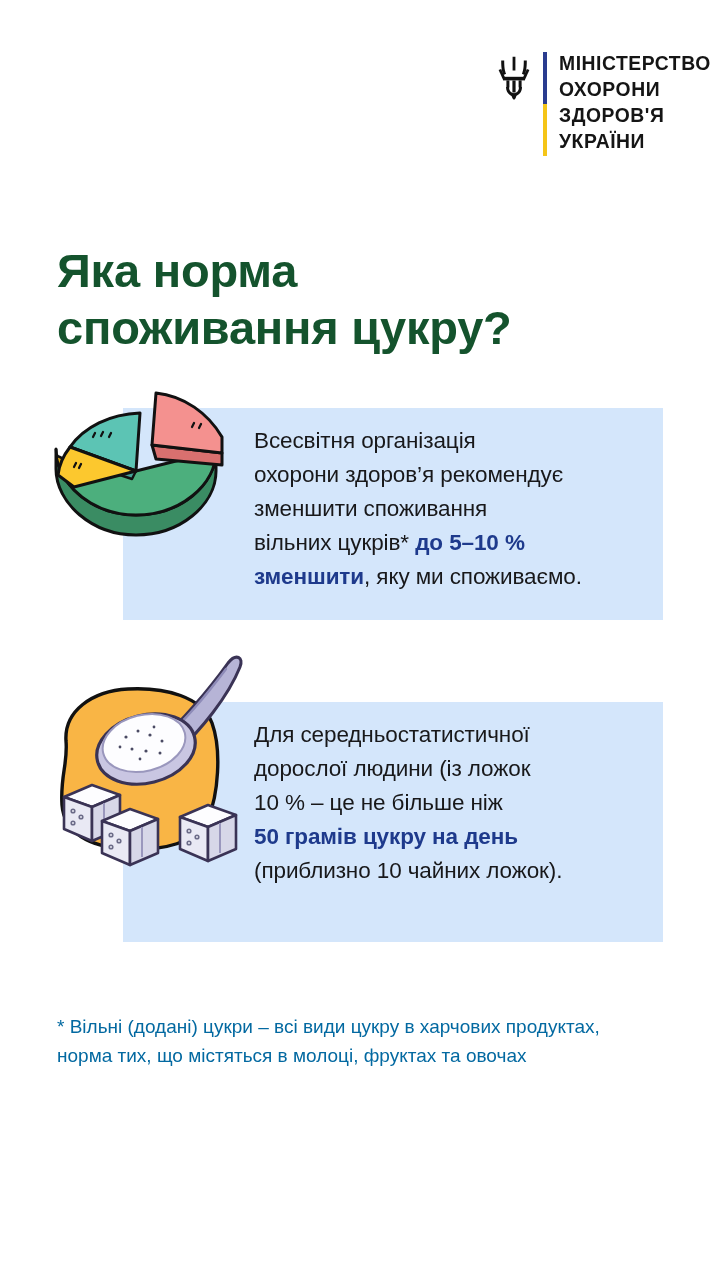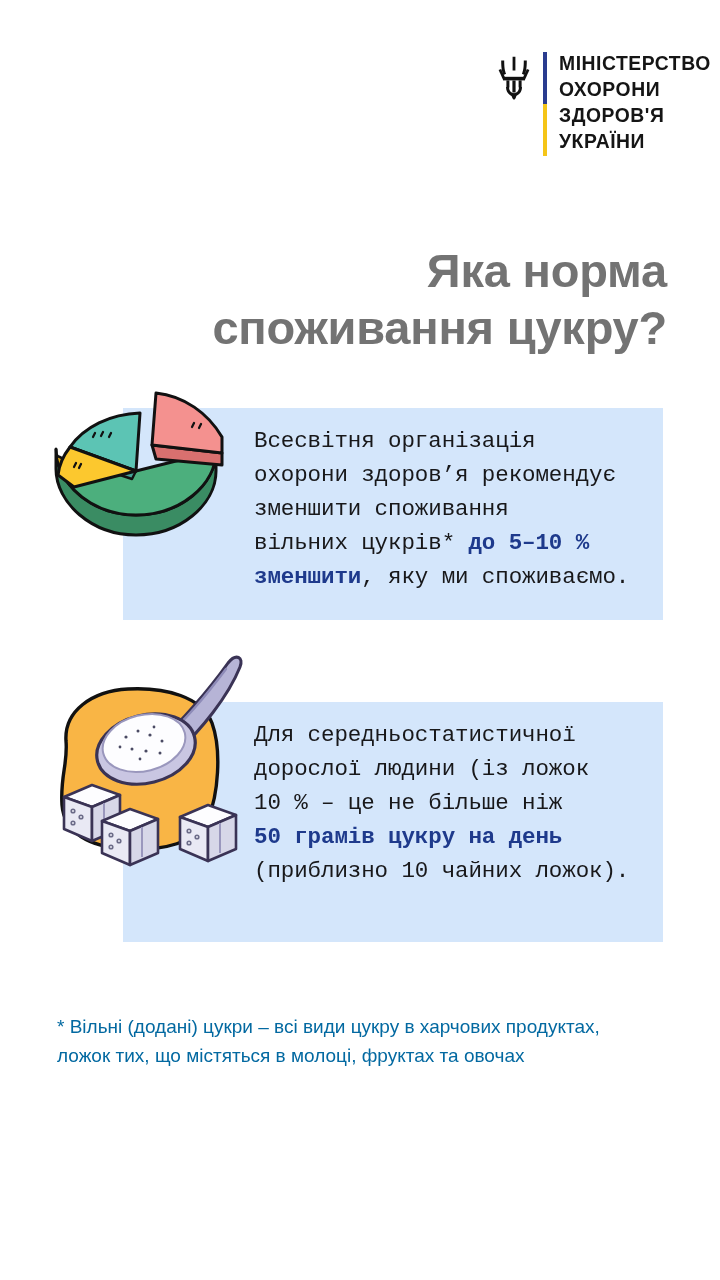--- a/index.html
+++ b/index.html
@@ -81,21 +81,20 @@
     line-height: 34px;
     letter-spacing: -0.1px;
   }
   .panel-text b {
     color: #1e3a8c;
     font-weight: 700;
   }
   .panel-text .line {
     display: block;
     white-space: nowrap;
-    font-family: Liberation Mono, monospace;
   }
 
   
   #panel-one { left: 123px; top: 408px; width: 540px; height: 212px; }
   #panel-one-text { left: 254px; top: 424px; width: 400px; }
 
   
   #panel-two { left: 123px; top: 702px; width: 540px; height: 240px; }
   #panel-two-text { left: 254px; top: 718px; width: 410px; }
 
@@ -140,21 +139,21 @@
   </svg>
   <div class="logo-bar" style="background: linear-gradient(rgb(42, 60, 143) 0%, rgb(42, 60, 143) 50%, rgb(245, 197, 24) 50%, rgb(245, 197, 24) 100%);"></div>
   <div class="logo-words">
     <span>МІНІСТЕРСТВО</span>
     <span>ОХОРОНИ</span>
     <span>ЗДОРОВ'Я</span>
     <span>УКРАЇНИ</span>
   </div>
 </div>
 
-<h1 class="page-title" style="color: #737373; text-align: right;">
+<h1 class="page-title" style="color: #14532d;">
   <span class="line">Яка норма</span>
   <span class="line">споживання цукру?</span>
 </h1>
 
 <div class="panel" id="panel-one" style="background: rgb(212, 230, 251);"></div>
 
 <svg class="illus" id="pie-illustration" viewBox="0 0 198 178" aria-hidden="true">
 
   <path d="M12 86 C12 120 48 152 92 152 C136 152 172 122 172 88 L172 68 C172 102 136 132 92 132 C48 132 12 100 12 66 Z" fill="#3a8c63" stroke="#111" stroke-width="3" stroke-linejoin="round"></path>
 
@@ -256,14 +255,14 @@
 <div class="panel-text" id="panel-two-text">
     <span class="line"><span>Для середньостатистичної</span></span>
     <span class="line"><span>дорослої людини (із ложок</span></span>
     <span class="line"><span>10 % – це не більше ніж</span></span>
     <span class="line"><b>50 грамів цукру на день</b></span>
     <span class="line"><span>(приблизно 10 чайних ложок).</span></span>
   </div>
 
 <div class="footnote">
   <span class="line">* Вільні (додані) цукри – всі види цукру в харчових продуктах,</span>
-  <span class="line">ложок тих, що містяться в молоці, фруктах та овочах</span>
+  <span class="line">норма тих, що містяться в молоці, фруктах та овочах</span>
 </div>
 
 </body></html>

